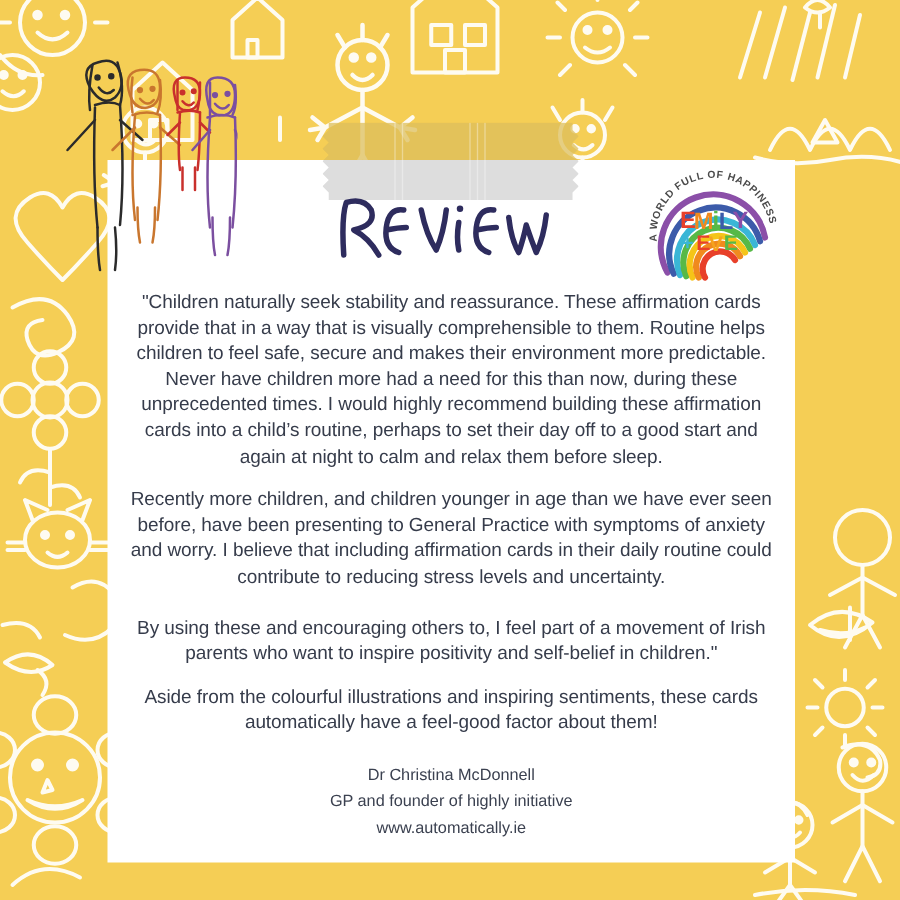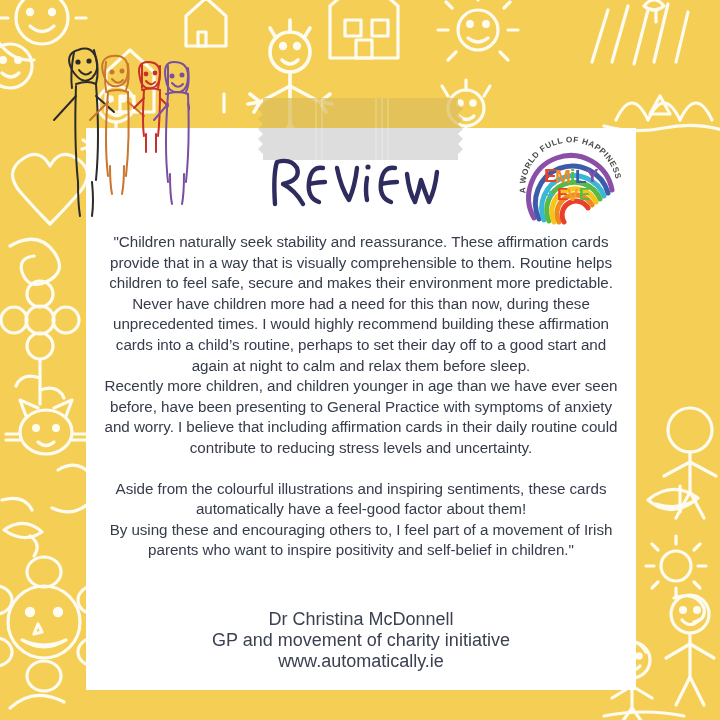--- a/index.html
+++ b/index.html
@@ -40,28 +40,28 @@
   
   .body-copy{
     position:absolute;left:100px;top:232px;width:522px;
     text-align:center;
     color:#363C4B;
     font-size:15.2px;
     line-height:20.6px;
     letter-spacing:-0.05px;
   }
   .para{margin:0;}
-  .para + .para{margin-top:0;}
+  .para + .para{margin-top:14px;}
   .gap{height:20px;}
 
   .signature{
     position:absolute;left:100px;top:609px;width:522px;
     text-align:center;
     color:#3B4150;
-    font-size:18px;
+    font-size:13px;
     line-height:21px;
   }
   .sig-line{margin:0;}
 </style>
 </head>
 <body>
 
 <div id="stage">
 
   <svg class="doodle-layer" viewBox="0 0 720 720" xmlns="http://www.w3.org/2000/svg">
@@ -356,23 +356,23 @@
 
         <path d="M146 22 q2 18 8 28 q4 -12 6 -22 q4 12 8 22 q6 -12 8 -30"></path>
       </g>
     </svg>
   </div>
 
   <div class="body-copy">
     <p class="para">"Children naturally seek stability and reassurance. These affirmation cards provide that in a way that is visually comprehensible to them. Routine helps children to feel safe, secure and makes their environment more predictable. Never have children more had a need for this than now, during these unprecedented times. I would highly recommend building these affirmation cards into a child’s routine, perhaps to set their day off to a good start and again at night to calm and relax them before sleep.</p>
     <p class="para">Recently more children, and children younger in age than we have ever seen before, have been presenting to General Practice with symptoms of anxiety and worry. I believe that including affirmation cards in their daily routine could contribute to reducing stress levels and uncertainty.</p>
     <div class="gap"></div>
+    <p class="para">By using these and encouraging others to, I feel part of a movement of Irish parents who want to inspire positivity and self-belief in children."</p>
     <p class="para">Aside from the colourful illustrations and inspiring sentiments, these cards automatically have a feel-good factor about them!</p>
-    <p class="para">By using these and encouraging others to, I feel part of a movement of Irish parents who want to inspire positivity and self-belief in children."</p>
   </div>
 
   <div class="signature">
     <p class="sig-line">Dr Christina McDonnell</p>
-    <p class="sig-line">GP and movement of charity initiative</p>
+    <p class="sig-line">GP and founder of highly initiative</p>
     <p class="sig-line">www.automatically.ie</p>
   </div>
 
 </div>
 
 </body></html>

